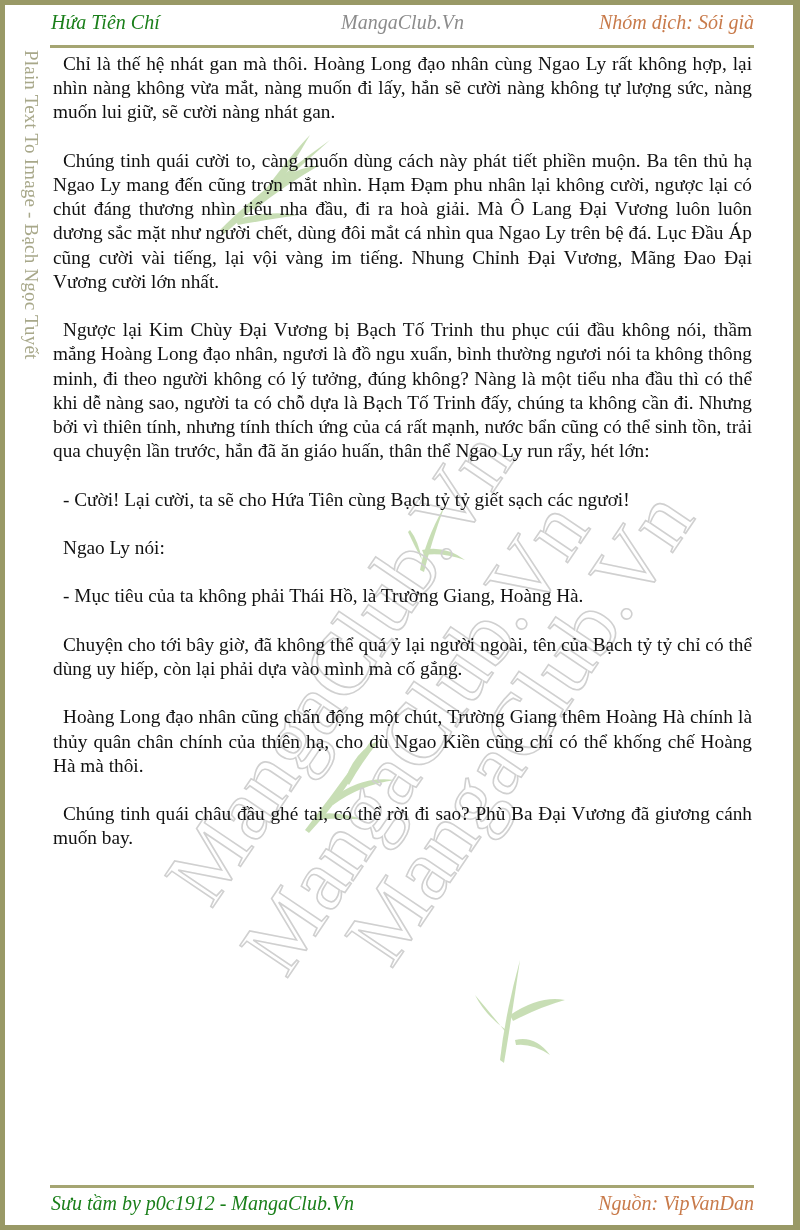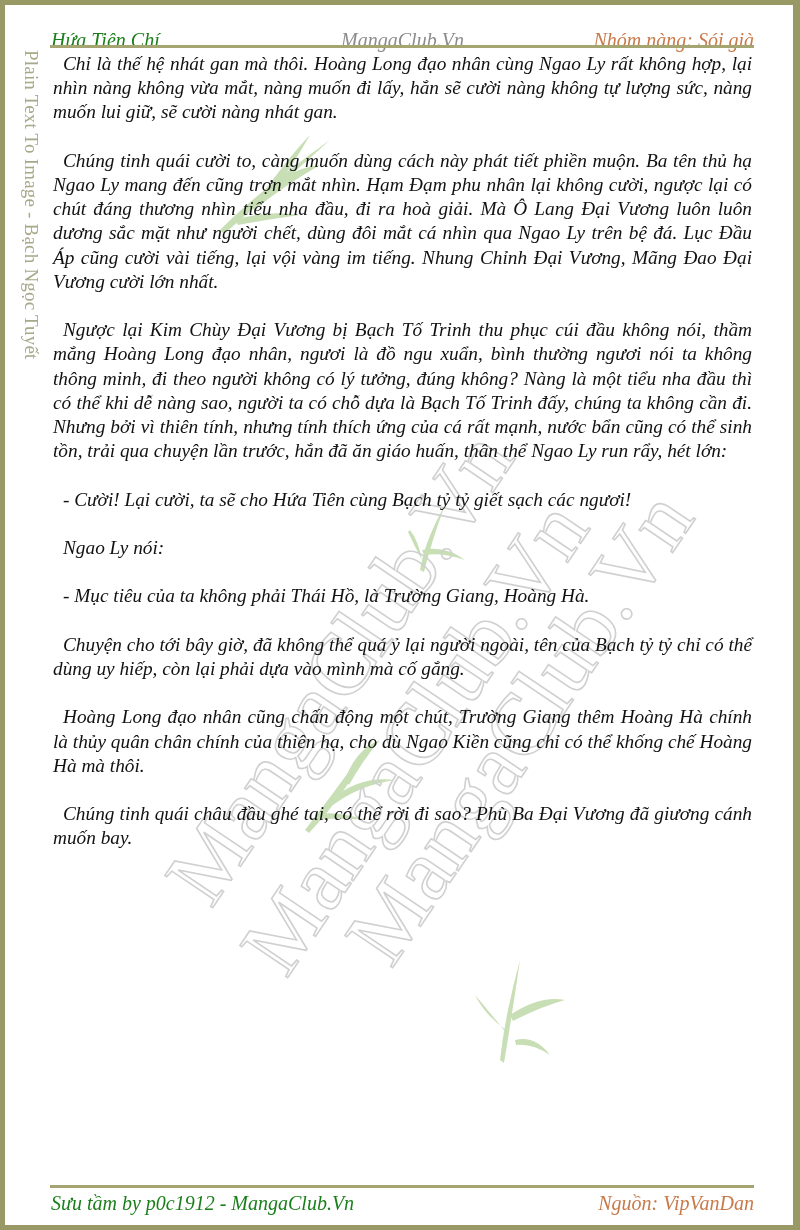--- a/index.html
+++ b/index.html
@@ -10,61 +10,61 @@
     }
     .page {
       position: absolute; left: 5px; top: 5px; width: 788px; height: 1220px;
       background: #ffffff; overflow: hidden;
     }
     .header, .footer {
       position: absolute; left: 46px; width: 703px;
       font-style: italic; font-size: 20px;
       display: flex; justify-content: space-between; align-items: baseline;
     }
-    .header { top: 24px; height: 30px; gap: 18px; }
+    .header { top: 6px; height: 30px; gap: 18px; }
     .footer { top: 1187px; height: 30px; }
     .hdr-title { color: #1a7f1a; }
     .hdr-site { color: #8c8c8c; position: absolute; left: 50%; transform: translateX(-50%); top: 0; }
     .hdr-group { color: #c87a4a; }
     .ftr-credit { color: #1a7f1a; font-style: italic; }
     .ftr-source { color: #c87a4a; text-align: right; }
     .rule { position: absolute; left: 45px; width: 704px; height: 3px; background: #a5a572; }
     .rule.top { top: 40px; }
     .rule.bottom { top: 1180px; }
     .side-label {
       position: absolute; left: 15px; top: 45px;
       writing-mode: vertical-rl;
       color: #a8a88a; font-size: 19px; white-space: nowrap; letter-spacing: 0.2px;
     }
     .content {
       position: absolute; left: 48px; top: 47px; width: 699px;
       font-size: 19.3px; line-height: 24.2px; color: #111;
       text-align: justify;
       z-index: 3;
     }
-    .content p { margin: 0 0 24.2px 0; text-indent: 10px; font-style: italic; }
+    .content p { margin: 0 0 24.2px 0; text-indent: 10px; }
     .watermark {
       position: absolute; z-index: 2; pointer-events: none;
       color: transparent;
       -webkit-text-stroke: 1.6px #d0d0d0;
       font-size: 88px; white-space: nowrap;
       font-family: "Liberation Serif", serif;
       transform-origin: left top;
     }
     .bamboo { position: absolute; z-index: 1; opacity: 0.55; }
   </style>
 </head>
 <body>
 
 <div class="page">
 
   <div class="header">
     <span class="hdr-title">Hứa Tiên Chí</span>
     <span class="hdr-site">MangaClub.Vn</span>
-    <span class="hdr-group">Nhóm nàng: Sói già</span>
+    <span class="hdr-group">Nhóm dịch: Sói già</span>
   </div>
   <div class="rule top"></div>
 
   <div class="side-label">Plain Text To Image - Bạch Ngọc Tuyết</div>
 
   <svg class="bamboo" style="left:205px;top:125px" width="130" height="110" viewBox="0 0 130 110">
     <g fill="#9cc47a">
       <path d="M10 100 Q50 60 120 10 Q70 55 14 104 Z"></path>
       <path d="M40 75 Q70 40 110 35 Q75 55 44 80 Z"></path>
       <path d="M55 60 Q85 20 100 5 Q80 40 60 66 Z"></path>

